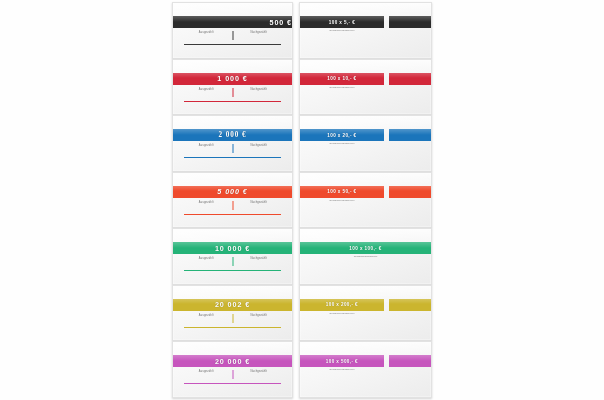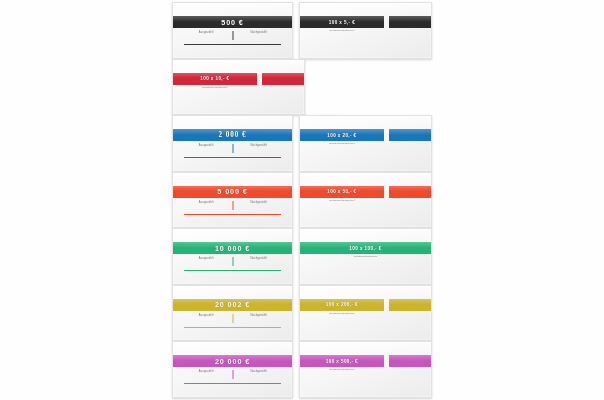--- a/index.html
+++ b/index.html
@@ -111,21 +111,21 @@
     text-align:center;font-size:2.5px;color:#7a7a7a;white-space:nowrap;
   }
 </style>
 </head>
 <body>
 
 <div class="photo">
   <div class="grid" id="grid">
       <div class="row">
         <div class="strap left-card">
-          <div class="band" style="background: rgb(43, 43, 43);">
+          <div class="band" style="background: rgb(43, 43, 43); justify-content: flex-end;">
             <span>500 €</span>
           </div>
           <div class="sig-row">
             <div class="sig-col">
               <span>Ausgezählt</span>
             </div>
             <div class="sig-col">
               <span>Nachgezählt</span>
             </div>
             <div class="vdiv" style="background: rgb(58, 58, 58);"></div>
@@ -137,20 +137,35 @@
           <div class="band-wrap">
             <div class="band-a" style="background: rgb(43, 43, 43);">
               <span>100 x 5,- €</span>
             </div>
             <div class="band-gap"></div>
             <div class="band-b" style="background: rgb(43, 43, 43);"></div>
           </div>
         </div>
       </div>
       <div class="row">
+        <div class="strap left-card">
+          <div class="band" style="background: rgb(210, 39, 58);">
+            <span>1 000 €</span>
+          </div>
+          <div class="sig-row">
+            <div class="sig-col">
+              <span>Ausgezählt</span>
+            </div>
+            <div class="sig-col">
+              <span>Nachgezählt</span>
+            </div>
+            <div class="vdiv" style="background: rgb(210, 39, 58);"></div>
+          </div>
+          <div class="sig-line" style="background: rgb(210, 39, 58);"></div>
+        </div>
         <div class="strap right-card">
           <div class="sub">Geldscheinbanderole</div>
           <div class="band-wrap">
             <div class="band-a" style="background: rgb(210, 39, 58);">
               <span>100 x 10,- €</span>
             </div>
             <div class="band-gap"></div>
             <div class="band-b" style="background: rgb(210, 39, 58);"></div>
           </div>
         </div>
@@ -177,21 +192,21 @@
             <div class="band-a" style="background: rgb(27, 117, 187);">
               <span>100 x 20,- €</span>
             </div>
             <div class="band-gap"></div>
             <div class="band-b" style="background: rgb(27, 117, 187);"></div>
           </div>
         </div>
       </div>
       <div class="row">
         <div class="strap left-card">
-          <div class="band" style="background: rgb(239, 74, 44);">
+          <div class="band" style="background: rgb(239, 74, 44); font-style: italic;">
             <span>5 000 €</span>
           </div>
           <div class="sig-row">
             <div class="sig-col">
               <span>Ausgezählt</span>
             </div>
             <div class="sig-col">
               <span>Nachgezählt</span>
             </div>
             <div class="vdiv" style="background: rgb(239, 74, 44);"></div>

